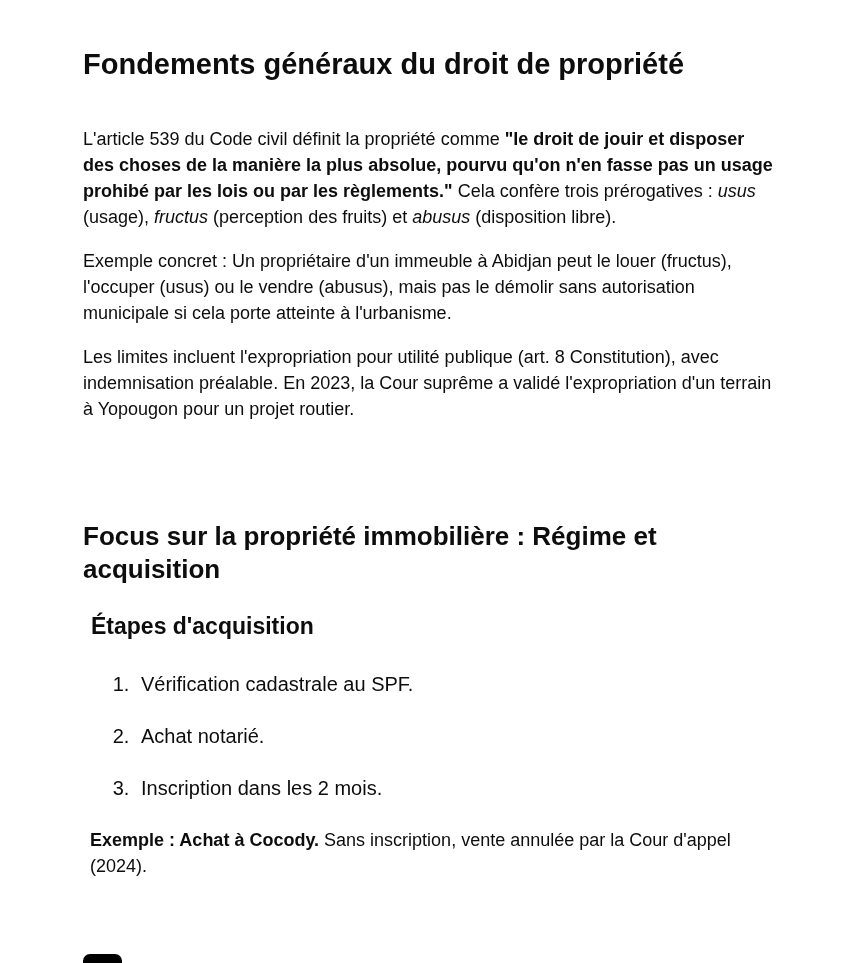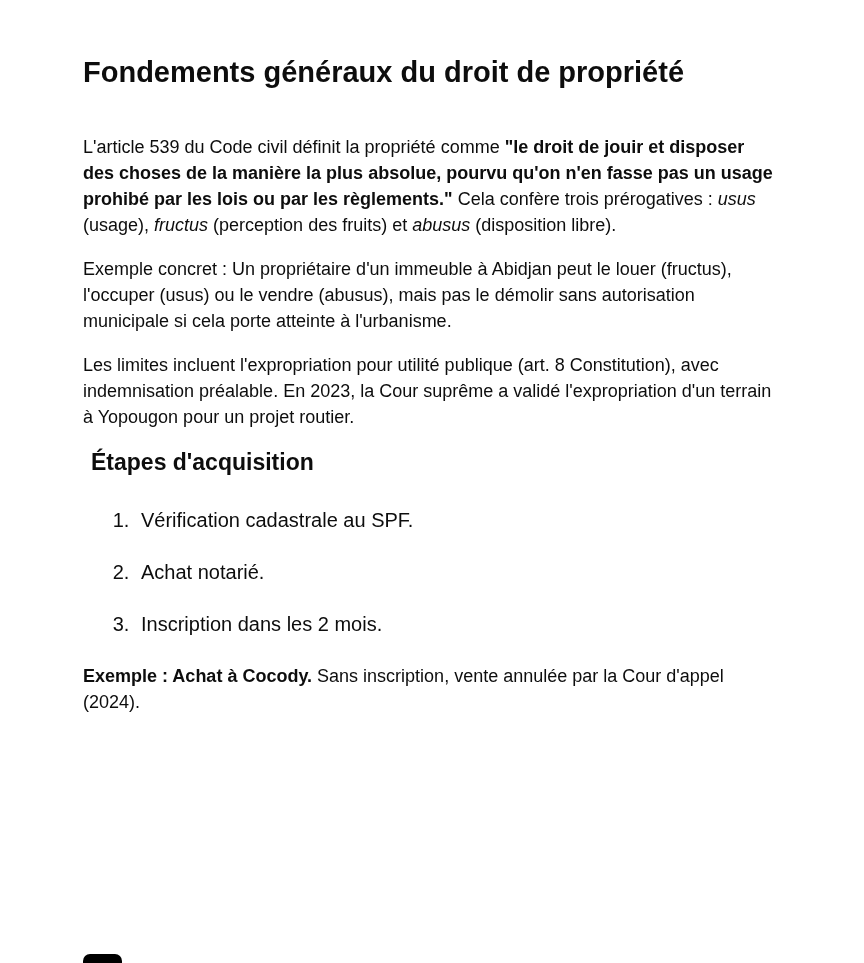--- a/index.html
+++ b/index.html
@@ -8,21 +8,21 @@
     width: 864px;
     height: 963px;
     overflow: hidden;
     background: #ffffff;
     color: #0d0d0d;
     font-family: "Liberation Sans", sans-serif;
   }
   .doc {
     position: absolute;
     left: 83px;
-    top: 8px;
+    top: 0;
     width: 695px;
     padding-top: 47px;
   }
   .doc h1 {
     font-size: 29px;
     line-height: 35px;
     font-weight: 700;
     margin: 0 0 44px 0;
   }
   .doc h2 {
@@ -35,21 +35,21 @@
     font-size: 23px;
     line-height: 29px;
     font-weight: 700;
     margin: 8px;
   }
   .doc p {
     font-size: 18px;
     line-height: 26px;
     margin: 0 0 18px 0;
   }
-  .doc p.final { margin: 0; }
+  .doc p.final { margin: 7px; }
   .doc ol {
     margin: 30px 0 0 0;
     padding: 0 0 0 52px;
     font-size: 20px;
   }
   .doc ol li {
     line-height: 26px;
     margin-bottom: 26px;
     padding-left: 6px;
   }
@@ -72,20 +72,21 @@
   <article class="doc">
 
     <h1>Fondements généraux du droit de propriété</h1>
 
     <p><span>L'article 539 du Code civil définit la propriété comme </span><strong>"le droit de jouir et disposer des choses de la manière la plus absolue, pourvu qu'on n'en fasse pas un usage prohibé par les lois ou par les règlements."</strong><span> Cela confère trois prérogatives : </span><em>usus</em><span> (usage), </span><em>fructus</em><span> (perception des fruits) et </span><em>abusus</em><span> (disposition libre).</span></p>
 
     <p>Exemple concret : Un propriétaire d'un immeuble à Abidjan peut le louer (fructus), l'occuper (usus) ou le vendre (abusus), mais pas le démolir sans autorisation municipale si cela porte atteinte à l'urbanisme.</p>
 
     <p>Les limites incluent l'expropriation pour utilité publique (art. 8 Constitution), avec indemnisation préalable. En 2023, la Cour suprême a validé l'expropriation d'un terrain à Yopougon pour un projet routier.</p>
 
+    <h2>Focus sur la propriété immobilière : Régime et acquisition</h2>
 
 
     <h3>Étapes d'acquisition</h3>
 
     <ol>
       <li>Vérification cadastrale au SPF.</li>
       <li>Achat notarié.</li>
       <li>Inscription dans les 2 mois.</li>
     </ol>
 

